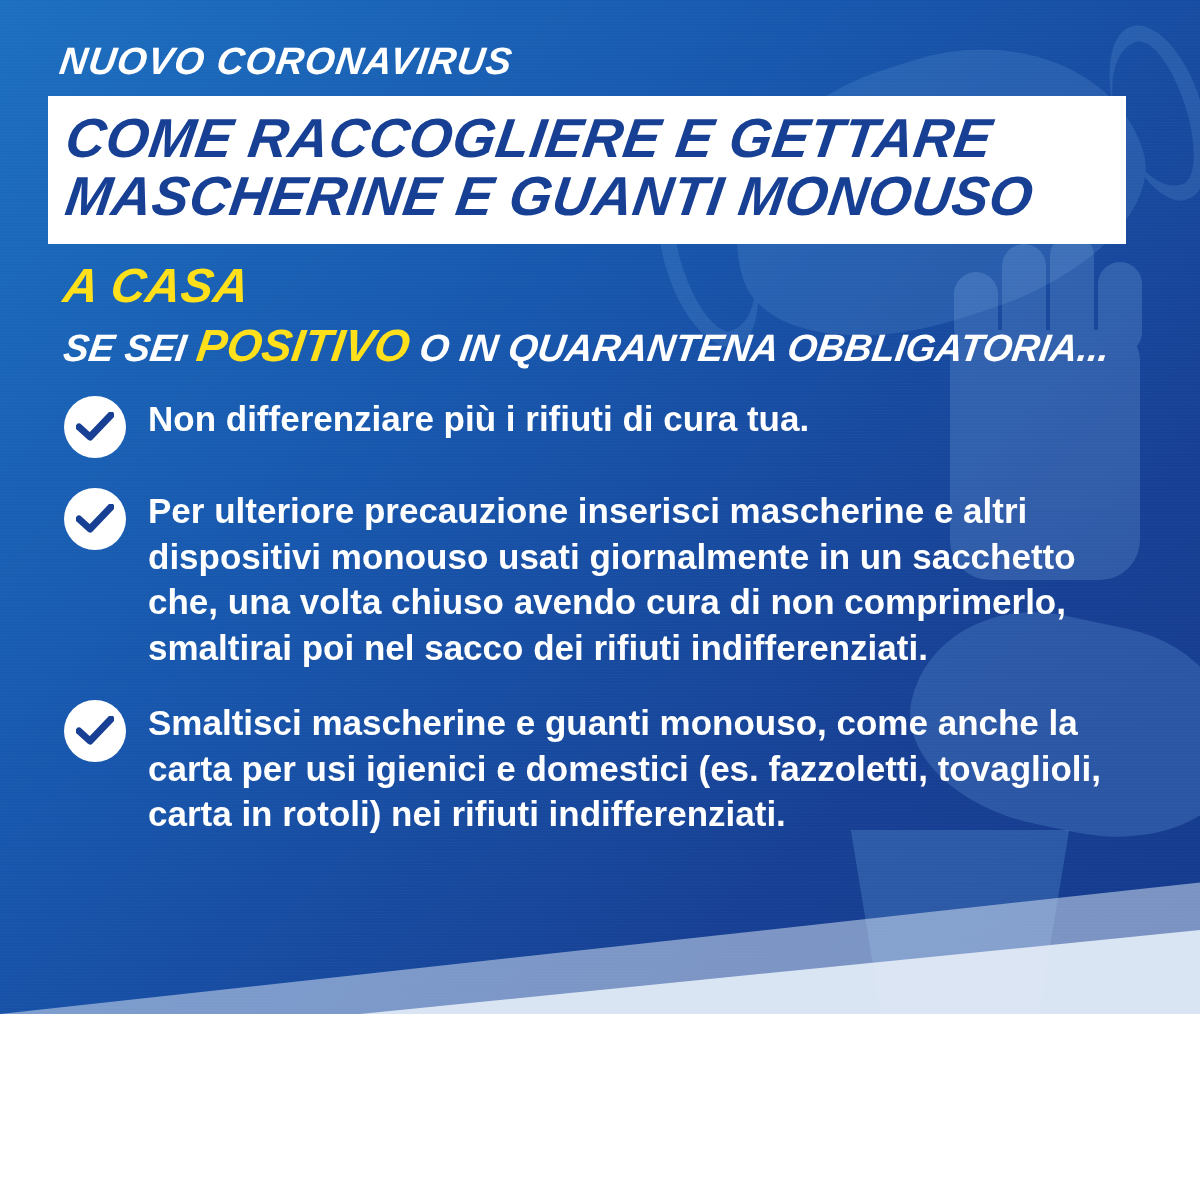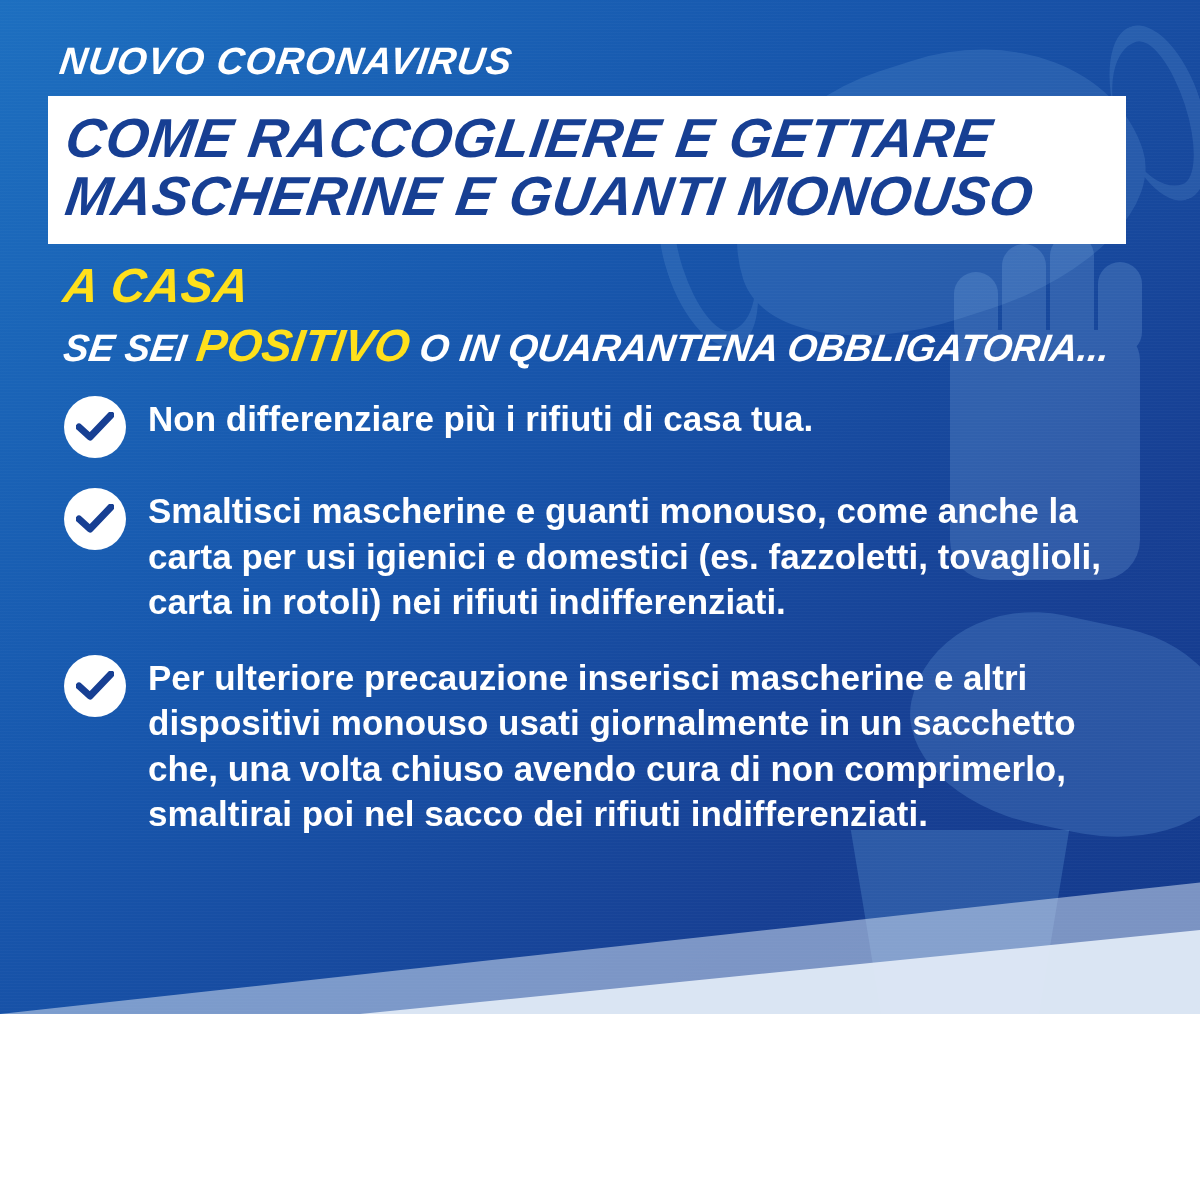--- a/index.html
+++ b/index.html
@@ -157,37 +157,37 @@
     </div>
 
     <div class="list">
 
       <div class="item">
         <span class="check">
           <svg width="38" height="30" viewBox="0 0 38 30">
               <path d="M3 15 L14 25 L35 3" stroke="#173f93" stroke-width="7" fill="none" stroke-linecap="round" stroke-linejoin="round"></path>
             </svg>
         </span>
-        <div class="item-text">Non differenziare più i rifiuti di casa tua.</div>
+        <div class="item-text">Non differenziare più i rifiuti di cura tua.</div>
+      </div>
+
+      <div class="item">
+        <span class="check">
+          <svg width="38" height="30" viewBox="0 0 38 30">
+              <path d="M3 15 L14 25 L35 3" stroke="#173f93" stroke-width="7" fill="none" stroke-linecap="round" stroke-linejoin="round"></path>
+            </svg>
+        </span>
+        <div class="item-text">Per ulteriore precauzione inserisci mascherine e altri dispositivi monouso usati giornalmente in un sacchetto che, una volta chiuso avendo cura di non comprimerlo, smaltirai poi nel sacco dei rifiuti indifferenziati.</div>
       </div>
 
       <div class="item">
         <span class="check">
           <svg width="38" height="30" viewBox="0 0 38 30">
               <path d="M3 15 L14 25 L35 3" stroke="#173f93" stroke-width="7" fill="none" stroke-linecap="round" stroke-linejoin="round"></path>
             </svg>
         </span>
         <div class="item-text">Smaltisci mascherine e guanti monouso, come anche la carta per usi igienici e domestici (es. fazzoletti, tovaglioli, carta in rotoli) nei rifiuti indifferenziati.</div>
       </div>
 
-      <div class="item">
-        <span class="check">
-          <svg width="38" height="30" viewBox="0 0 38 30">
-              <path d="M3 15 L14 25 L35 3" stroke="#173f93" stroke-width="7" fill="none" stroke-linecap="round" stroke-linejoin="round"></path>
-            </svg>
-        </span>
-        <div class="item-text">Per ulteriore precauzione inserisci mascherine e altri dispositivi monouso usati giornalmente in un sacchetto che, una volta chiuso avendo cura di non comprimerlo, smaltirai poi nel sacco dei rifiuti indifferenziati.</div>
-      </div>
-
     </div>
 
   </div>
 </div>
 
 </body></html>

